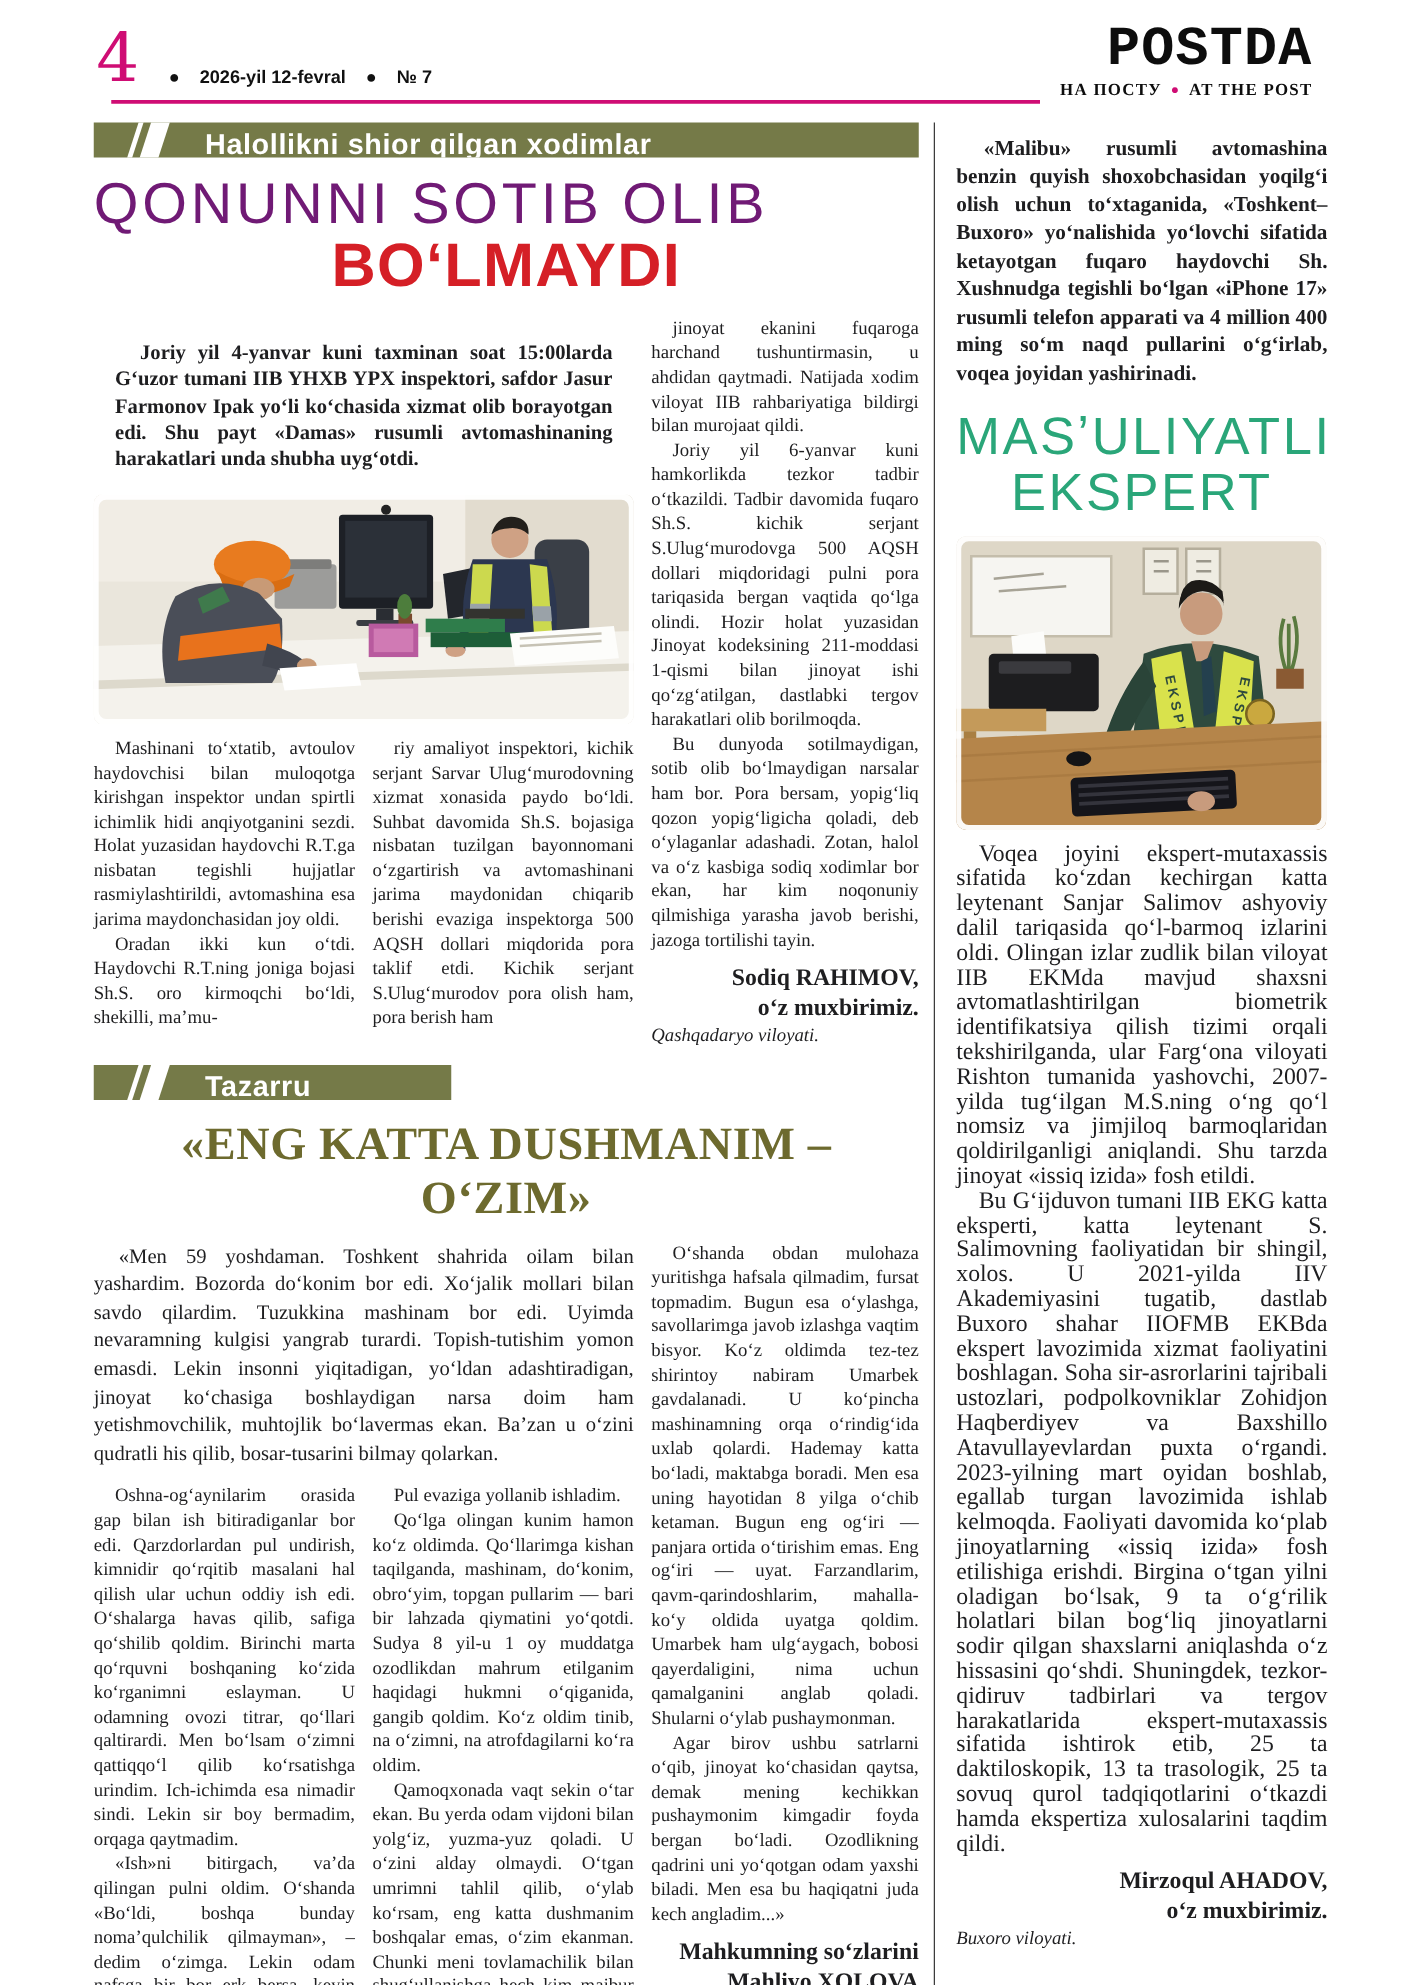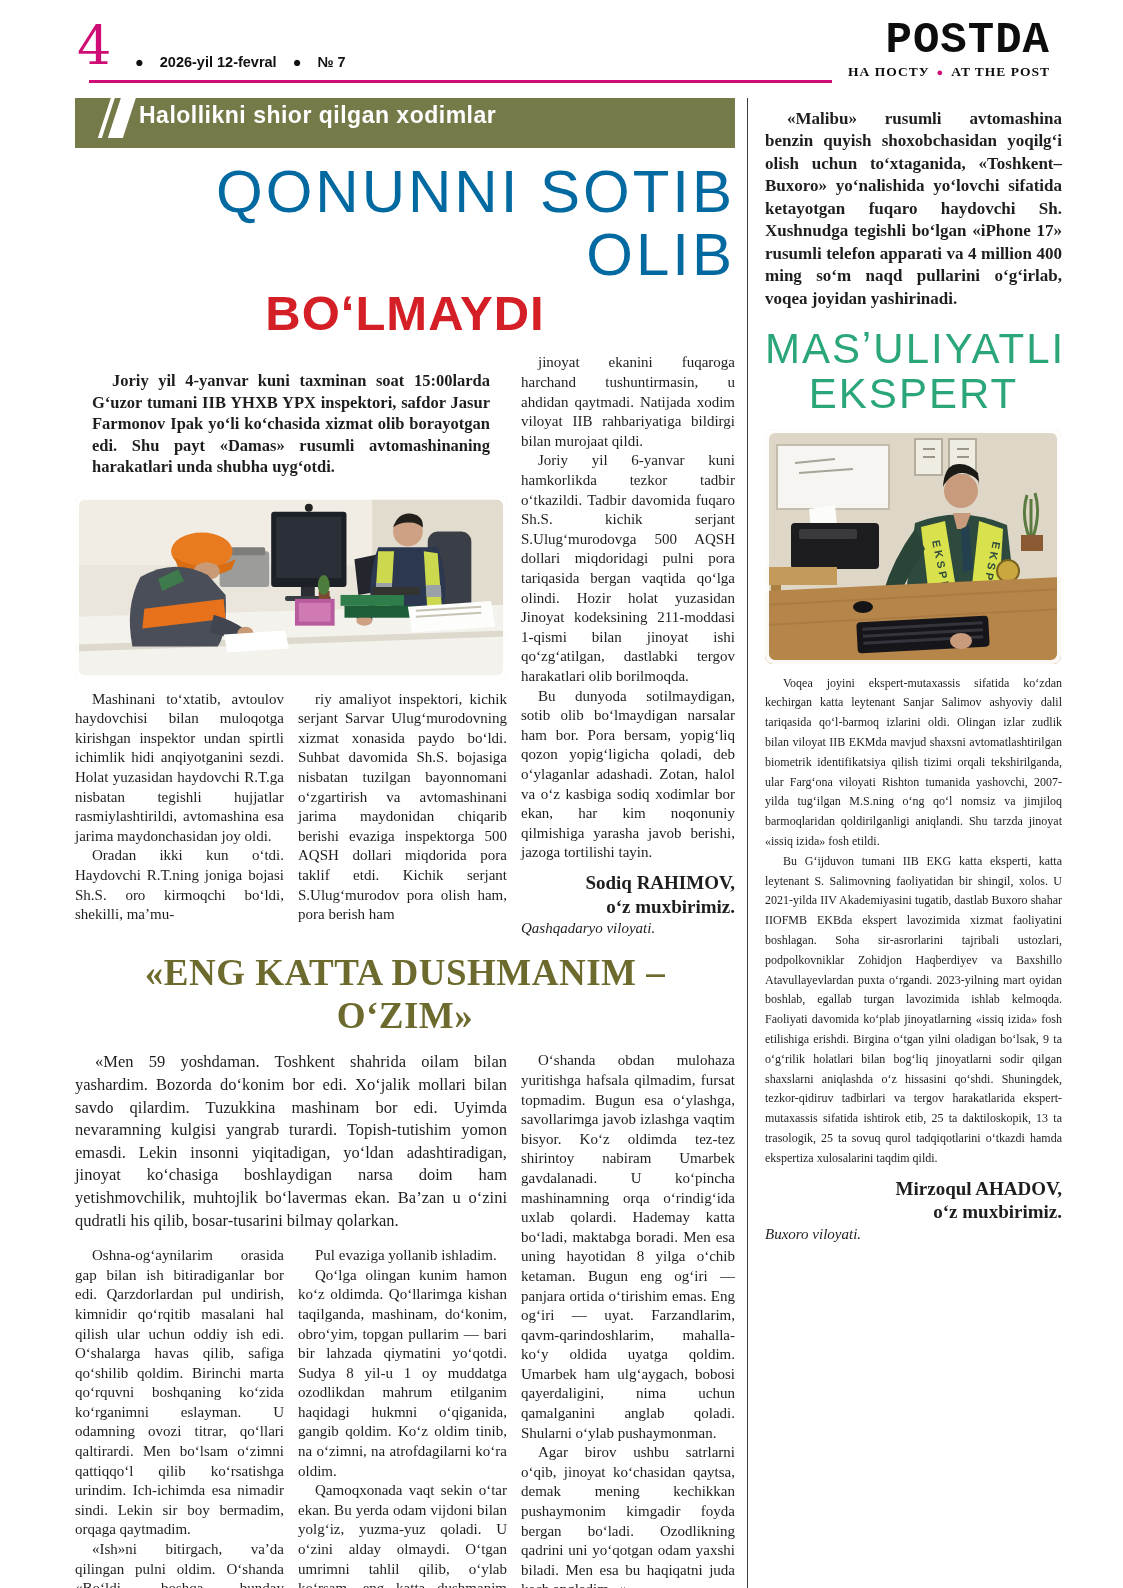--- a/index.html
+++ b/index.html
@@ -23,31 +23,31 @@
   .h-rule{position:absolute;left:14px;right:218px;top:52px;height:3px;background:#cf0d74;}
 
   
   .main-row{display:flex;flex:1 1 auto;margin-top:6px;}
   .left-main{width:660px;flex:0 0 auto;}
   .right-col{box-sizing:border-box;width:315px;flex:0 0 auto;margin-left:12px;
              border-left:1px solid #3c3c3c;padding-left:17px;}
 
   
   .banner{position:relative;background:#757a48;color:#fff;font-family:"Liberation Sans",sans-serif;
-          font-weight:bold;font-size:23px;height:50px;line-height:34px;padding-left:64px;
+          font-weight:bold;font-size:23px;height:28px;line-height:34px;padding-left:89px;
           letter-spacing:.5px;overflow:hidden;white-space:nowrap;}
   .banner::before{content:"";position:absolute;left:40px;top:-4px;width:15px;height:44px;
                   background:#fff;transform:skewX(-18deg);}
   .banner::after{content:"";position:absolute;left:30px;top:-4px;width:4px;height:44px;
                  background:#fff;transform:skewX(-18deg);}
   .banner.b-mid{width:286px;box-sizing:border-box;}
 
   
-  .h1-thin{text-align:right;color:#0369a1;font-family:"Liberation Sans",sans-serif;
-           font-weight:300;font-size:60px;letter-spacing:3px;margin:12px 0 0;line-height:1.05;}
+  .h1-thin{text-align:left;color:#701a75;font-family:"Liberation Sans",sans-serif;
+           font-weight:300;font-size:46px;letter-spacing:3px;margin:12px 0 0;line-height:1.05;}
   .h1-bold{text-align:center;color:#d51f26;font-family:"Liberation Sans",sans-serif;
            font-weight:800;font-size:49px;letter-spacing:1px;margin:2px 0 14px;line-height:1.05;}
   .a-row{display:flex;gap:14px;align-items:stretch;}
   .a-left{width:432px;flex:0 0 auto;}
   .a-col3{flex:1;}
   .lead p{font-weight:bold;font-size:16.5px;line-height:1.3;text-align:justify;
           text-indent:20px;margin:17px;}
   .photo{display:block;border-radius:8px;margin:10px 0 10px;}
   .twocol{display:flex;gap:14px;}
   .tcol{flex:1;min-width:0;}
@@ -60,21 +60,21 @@
   .t-title{text-align:center;font-family:"Liberation Serif",serif;font-weight:bold;
            font-size:37px;color:#6d6a2e;margin:14px 0 14px;letter-spacing:.5px;}
   .intro p{font-size:16.5px;line-height:1.37;text-align:justify;
            text-indent:20px;margin:0 0 14px;}
 
   
   .r-lead p{font-weight:bold;font-size:17px;line-height:1.32;text-align:justify;
             text-indent:22px;margin:10px 0 0;}
   .g-title{color:#2aa679;font-family:"Liberation Sans",sans-serif;font-weight:300;
            font-size:42px;letter-spacing:2px;text-align:center;line-height:1.08;margin:16px 0 12px;}
-  .r-body p{font-size:12px;line-height:19.8px;text-align:justify;text-indent:18px;margin:0;}
+  .r-body p{font-size:19px;line-height:19.8px;text-align:justify;text-indent:18px;margin:0;}
 </style>
 </head>
 <body>
 
 <div class="page">
 
   <div class="header">
     <div class="pgnum">4</div>
     <div class="dateline">
       <span>●</span>
@@ -178,20 +178,21 @@
             </div>
           <div class="byline">
             <div>Sodiq RAHIMOV,</div>
             <div>oʻz muxbirimiz.</div>
           </div>
           <div class="region">Qashqadaryo viloyati.</div>
         </div>
       </div>
 
       <div class="sec2">
+        <div class="banner b-mid">Tazarru</div>
         <h2 class="t-title">«ENG KATTA DUSHMANIM – OʻZIM»</h2>
 
         <div class="a-row">
           <div class="a-left">
             <div class="intro">
               <p>«Men 59 yoshdaman. Toshkent shahrida oilam bilan yashardim. Bozorda doʻkonim bor edi. Xoʻjalik mollari bilan savdo qilardim. Tuzukkina mashinam bor edi. Uyimda nevaramning kulgisi yangrab turardi. Topish-tutishim yomon emasdi. Lekin insonni yiqitadigan, yoʻldan adashtiradigan, jinoyat koʻchasiga boshlaydigan narsa doim ham yetishmovchilik, muhtojlik boʻlavermas ekan. Baʼzan u oʻzini qudratli his qilib, bosar-tusarini bilmay qolarkan.</p>
             </div>
             <div class="twocol">
               <div class="tcol">
                   <p class="body">Oshna-ogʻaynilarim orasida gap bilan ish bitiradiganlar bor edi. Qarzdorlardan pul undirish, kimnidir qoʻrqitib masalani hal qilish ular uchun oddiy ish edi. Oʻshalarga havas qilib, safiga qoʻshilib qoldim. Birinchi marta qoʻrquvni boshqaning koʻzida koʻrganimni eslayman. U odamning ovozi titrar, qoʻllari qaltirardi. Men boʻlsam oʻzimni qattiqqoʻl qilib koʻrsatishga urindim. Ich-ichimda esa nimadir sindi. Lekin sir boy bermadim, orqaga qaytmadim.</p>

